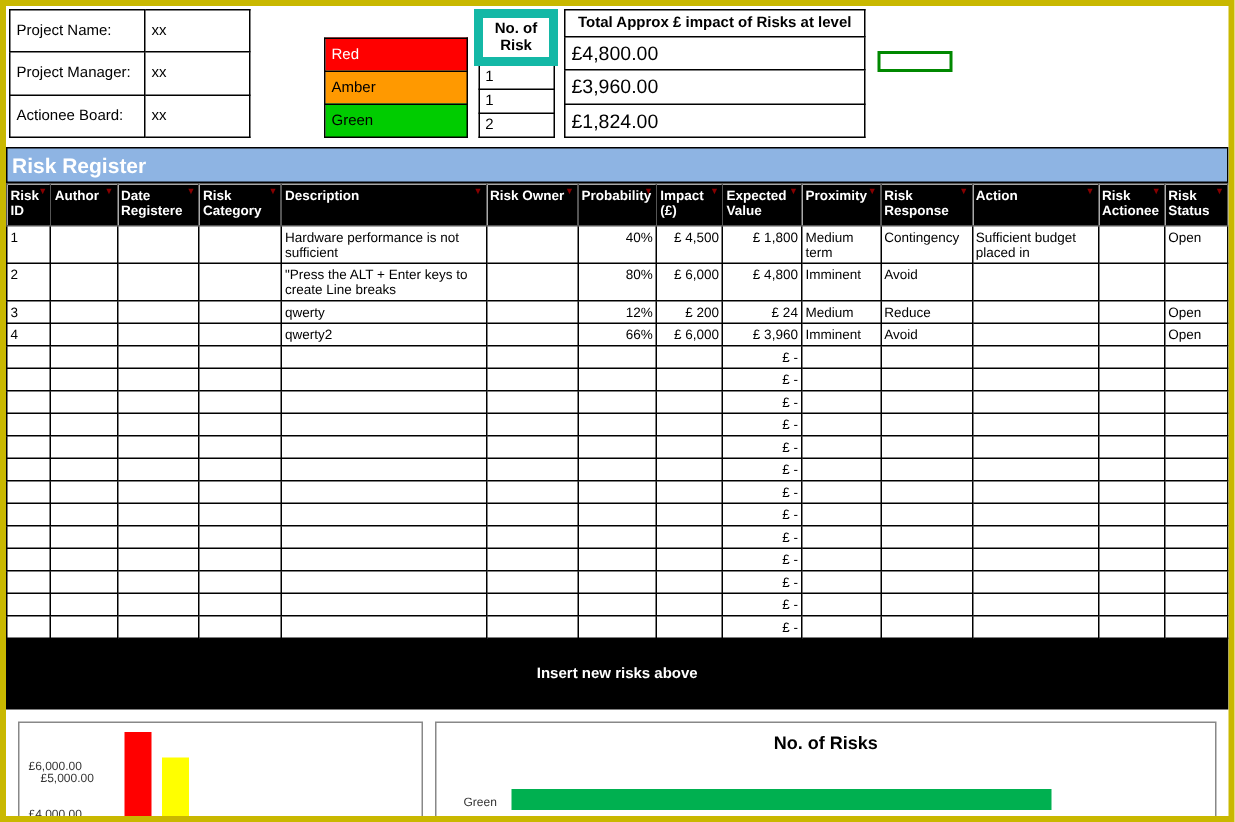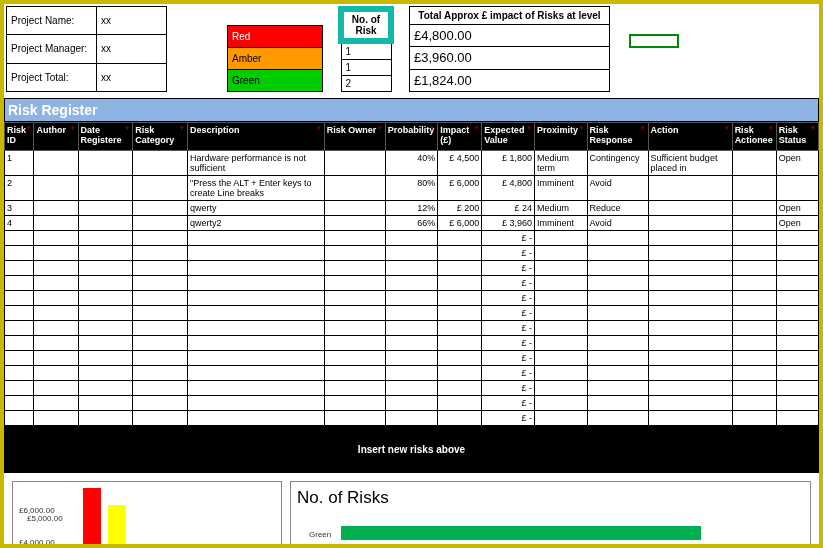--- a/index.html
+++ b/index.html
@@ -1,17 +1,17 @@
 <!DOCTYPE html>
 <html><head>
 <meta charset="utf-8">
 <style>
 *{box-sizing:border-box;margin:0;padding:0}
 body{font-family:Arial,sans-serif;font-size:10px;background:#fff;border:4px solid #c9b800;width:823px;height:548px;overflow:hidden;position:relative}
-.top{display:flex;gap:15px;padding:2px}
+.top{display:flex;gap:4px;padding:2px}
 .meta{border-collapse:collapse}
 .meta td{border:1px solid #000;padding:2px 4px;font-size:10px;height:14px}
 .meta .lbl{width:90px;background:#fff}
 .meta .val{width:70px}
 .risk-levels{border-collapse:collapse;margin-left:45px}
 .risk-levels td{border:1px solid #000;padding:2px 4px;font-size:10px;height:14px;width:95px}
 .red{background:#ff0000;color:#fff}
 .amber{background:#ff9900}
 .green{background:#00cc00}
 .counts{border-collapse:collapse}
@@ -27,38 +27,38 @@
 .reg th::after{content:'▼';font-size:6px;color:#800;position:absolute;right:2px;top:2px}
 .reg td{border:1px solid #000;padding:2px;font-size:9px;vertical-align:top;height:14px}
 .c-id{width:28px}.c-auth{width:42px}.c-date{width:52px}.c-cat{width:52px}.c-desc{width:130px}.c-owner{width:58px}.c-prob{width:50px;text-align:right}.c-imp{width:42px;text-align:right}.c-exp{width:50px;text-align:right}.c-prox{width:50px}.c-resp{width:58px}.c-act{width:80px}.c-actn{width:42px}.c-stat{width:40px}
 .insert{background:#000;color:#fff;text-align:center;font-weight:bold;font-size:10px;padding:18px}
 .charts{display:flex;gap:8px;padding:8px;height:130px}
 .chart{border:1px solid #888;background:#fff;position:relative;flex:1}
 .chart1{flex:0 0 270px}
 .axis-lbl{position:absolute;font-size:8px;color:#333}
 .bar-v{position:absolute;bottom:10px;width:18px}
 .bar-h{position:absolute;height:14px}
-.ct{font-size:17px;font-weight:normal;padding:6px}
+.ct{text-align:center;font-size:12px;font-weight:bold;padding:6px}
 </style>
 </head>
 <body>
 
 <div class="top">
 <table class="meta">
 <tbody>
         <tr>
           <td class="lbl">Project Name:</td>
           <td class="val">xx</td>
         </tr>
 <tr>
           <td class="lbl">Project Manager:</td>
           <td class="val">xx</td>
         </tr>
 <tr>
-          <td class="lbl">Project Total:</td>
+          <td class="lbl">Actionee Board:</td>
           <td class="val">xx</td>
         </tr>
 </tbody>
     </table>
 <table class="risk-levels">
 <tbody>
         <tr>
           <td style="border:none"></td>
         </tr>
 <tr>

